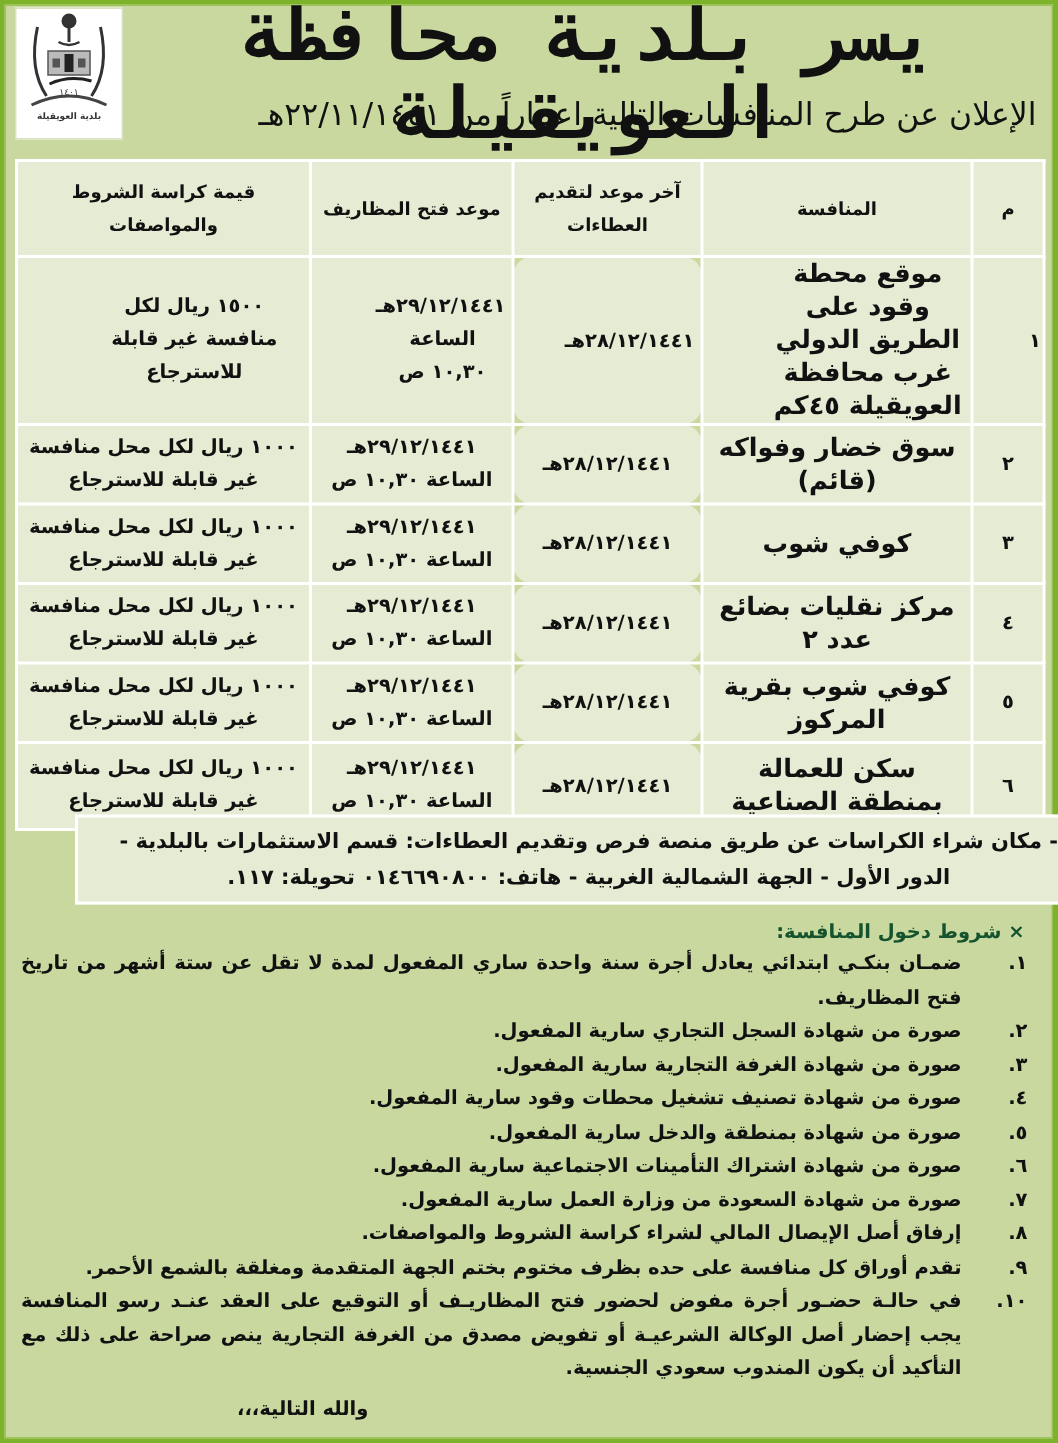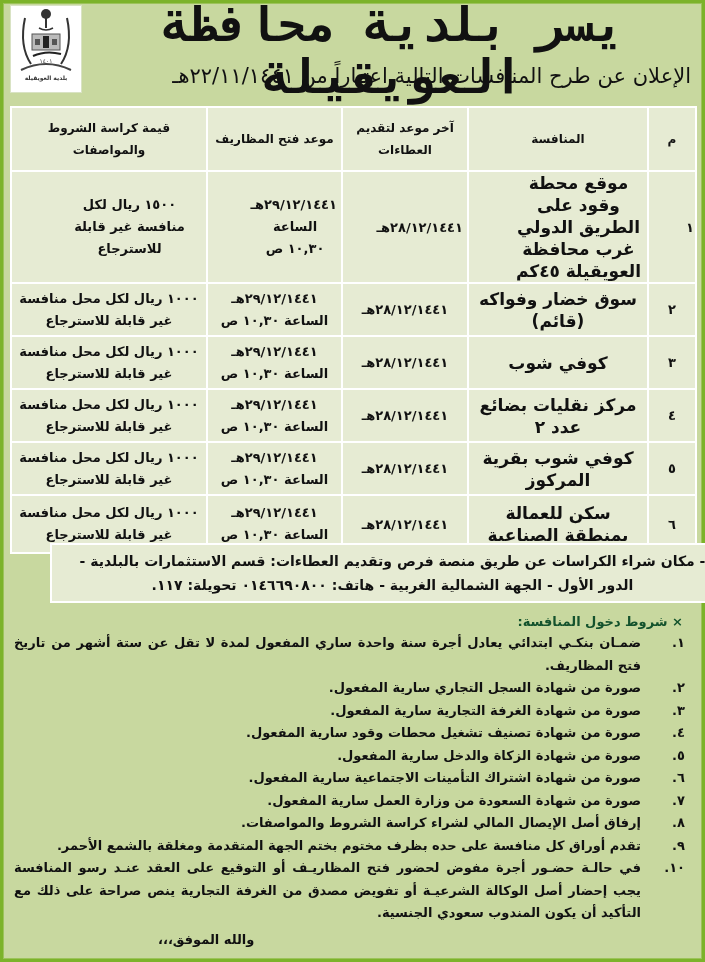--- a/index.html
+++ b/index.html
@@ -46,21 +46,21 @@
     padding:0 4px;
   }
   table.tenders th { height:62px; font-size:12px; font-weight:bold; line-height:22px; }
   .c-no { width:48px; }
   .c-name { width:180px; }
   .c-deadline { width:126px; }
   .c-open { width:135px; }
   .c-fee { width:196px; }
   td.no { font-size:13px; font-weight:bold; }
   td.name { font-size:17px; font-weight:bold; line-height:22px; }
-  td.deadline { font-size:13px; font-weight:bold; }
+  td.deadline { font-size:13px; font-weight:bold;border-radius:13px; }
   td.open { font-size:13px; font-weight:bold; line-height:22px; }
   td.fee { font-size:13px; font-weight:bold; line-height:22px; }
   tr.r1 td { height:88px;padding-left:45px; }
   tr.r td { height:51px; }
   tr.r6 td { height:56px; }
   .note {
     position:absolute; left:10px; top:543px; width:685px; height:60px;
     background:#e6ebd3; border:2px solid #ffffff; box-sizing:border-box;
     direction:rtl; text-align:center;
     font-size:14px; font-weight:bold; color:#111; line-height:24px;
@@ -209,21 +209,21 @@
   <li>
       <span class="num">٣.</span>
       <span class="txt">صورة من شهادة الغرفة التجارية سارية المفعول.</span>
     </li>
   <li>
       <span class="num">٤.</span>
       <span class="txt">صورة من شهادة تصنيف تشغيل محطات وقود سارية المفعول.</span>
     </li>
   <li>
       <span class="num">٥.</span>
-      <span class="txt">صورة من شهادة الزكاة والدخل سارية المفعول.</span>
+      <span class="txt">صورة من شهادة بمنطقة والدخل سارية المفعول.</span>
     </li>
   <li>
       <span class="num">٦.</span>
       <span class="txt">صورة من شهادة اشتراك التأمينات الاجتماعية سارية المفعول.</span>
     </li>
   <li>
       <span class="num">٧.</span>
       <span class="txt">صورة من شهادة السعودة من وزارة العمل سارية المفعول.</span>
     </li>
   <li>
@@ -233,13 +233,13 @@
   <li>
       <span class="num">٩.</span>
       <span class="txt">تقدم أوراق كل منافسة على حده بظرف مختوم بختم الجهة المتقدمة ومغلقة بالشمع الأحمر.</span>
     </li>
   <li>
       <span class="num">١٠.</span>
       <span class="txt">في حالـة حضـور أجرة مفوض لحضور فتح المظاريـف أو التوقيع على العقد عنـد رسو المنافسة يجب إحضار أصل الوكالة الشرعيـة أو تفويض مصدق من الغرفة التجارية ينص صراحة على ذلك مع التأكيد أن يكون المندوب سعودي الجنسية.</span>
     </li>
 </ul>
 
-<div class="closing">والله الموفق،،،</div>
+<div class="closing">والله التالية،،،</div>
 
 </body></html>

